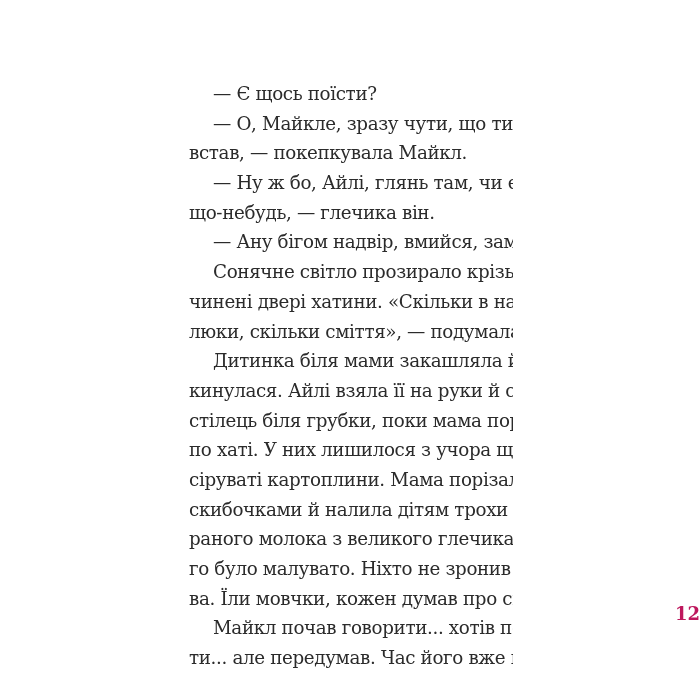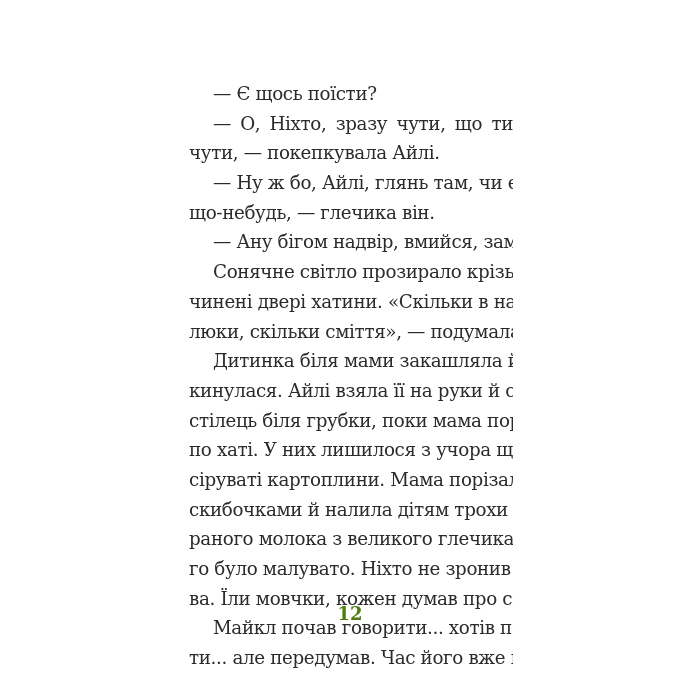--- a/index.html
+++ b/index.html
@@ -38,35 +38,35 @@
       text-align-last: justify;
       overflow: hidden;
     }
     .line.indent { padding-left: 24px; }
     .line.last { text-align-last: left; }
     .page-number {
       position: absolute;
       left: 0;
       width: 700px;
       top: 603px;
-      text-align: center;
+      text-align: right;
       font-family: "DejaVu Serif", "Liberation Serif", serif;
       font-size: 18px;
       font-weight: bold;
-      color: #4d7c0f;
+      color: #be185d;
     }
   </style>
 </head>
 <body>
 
 <div class="page">
   <div class="text-block">
     <span class="line indent last">— Є щось поїсти?</span>
-    <span class="line indent">— О, Ніхто, зразу чути, що ти</span>
-    <span class="line last">чути, — покепкувала Айлі.</span>
+    <span class="line indent">— О, Майкле, зразу чути, що ти</span>
+    <span class="line last">встав, — покепкувала Майкл.</span>
     <span class="line indent">— Ну ж бо, Айлі, глянь там, чи є</span>
     <span class="line last">що-небудь, — глечика він.</span>
     <span class="line indent">— Ану бігом надвір, вмийся, замазуро,</span>
     <span class="line indent">Сонячне світло прозирало крізь від-</span>
     <span class="line">чинені двері хатини. «Скільки в нас пи-</span>
     <span class="line last">люки, скільки сміття», — подумала Айлі.</span>
     <span class="line indent">Дитинка біля мами закашляла й про-</span>
     <span class="line">кинулася. Айлі взяла її на руки й сіла на</span>
     <span class="line">стілець біля грубки, поки мама поралася</span>
     <span class="line">по хаті. У них лишилося з учора ще три</span>

